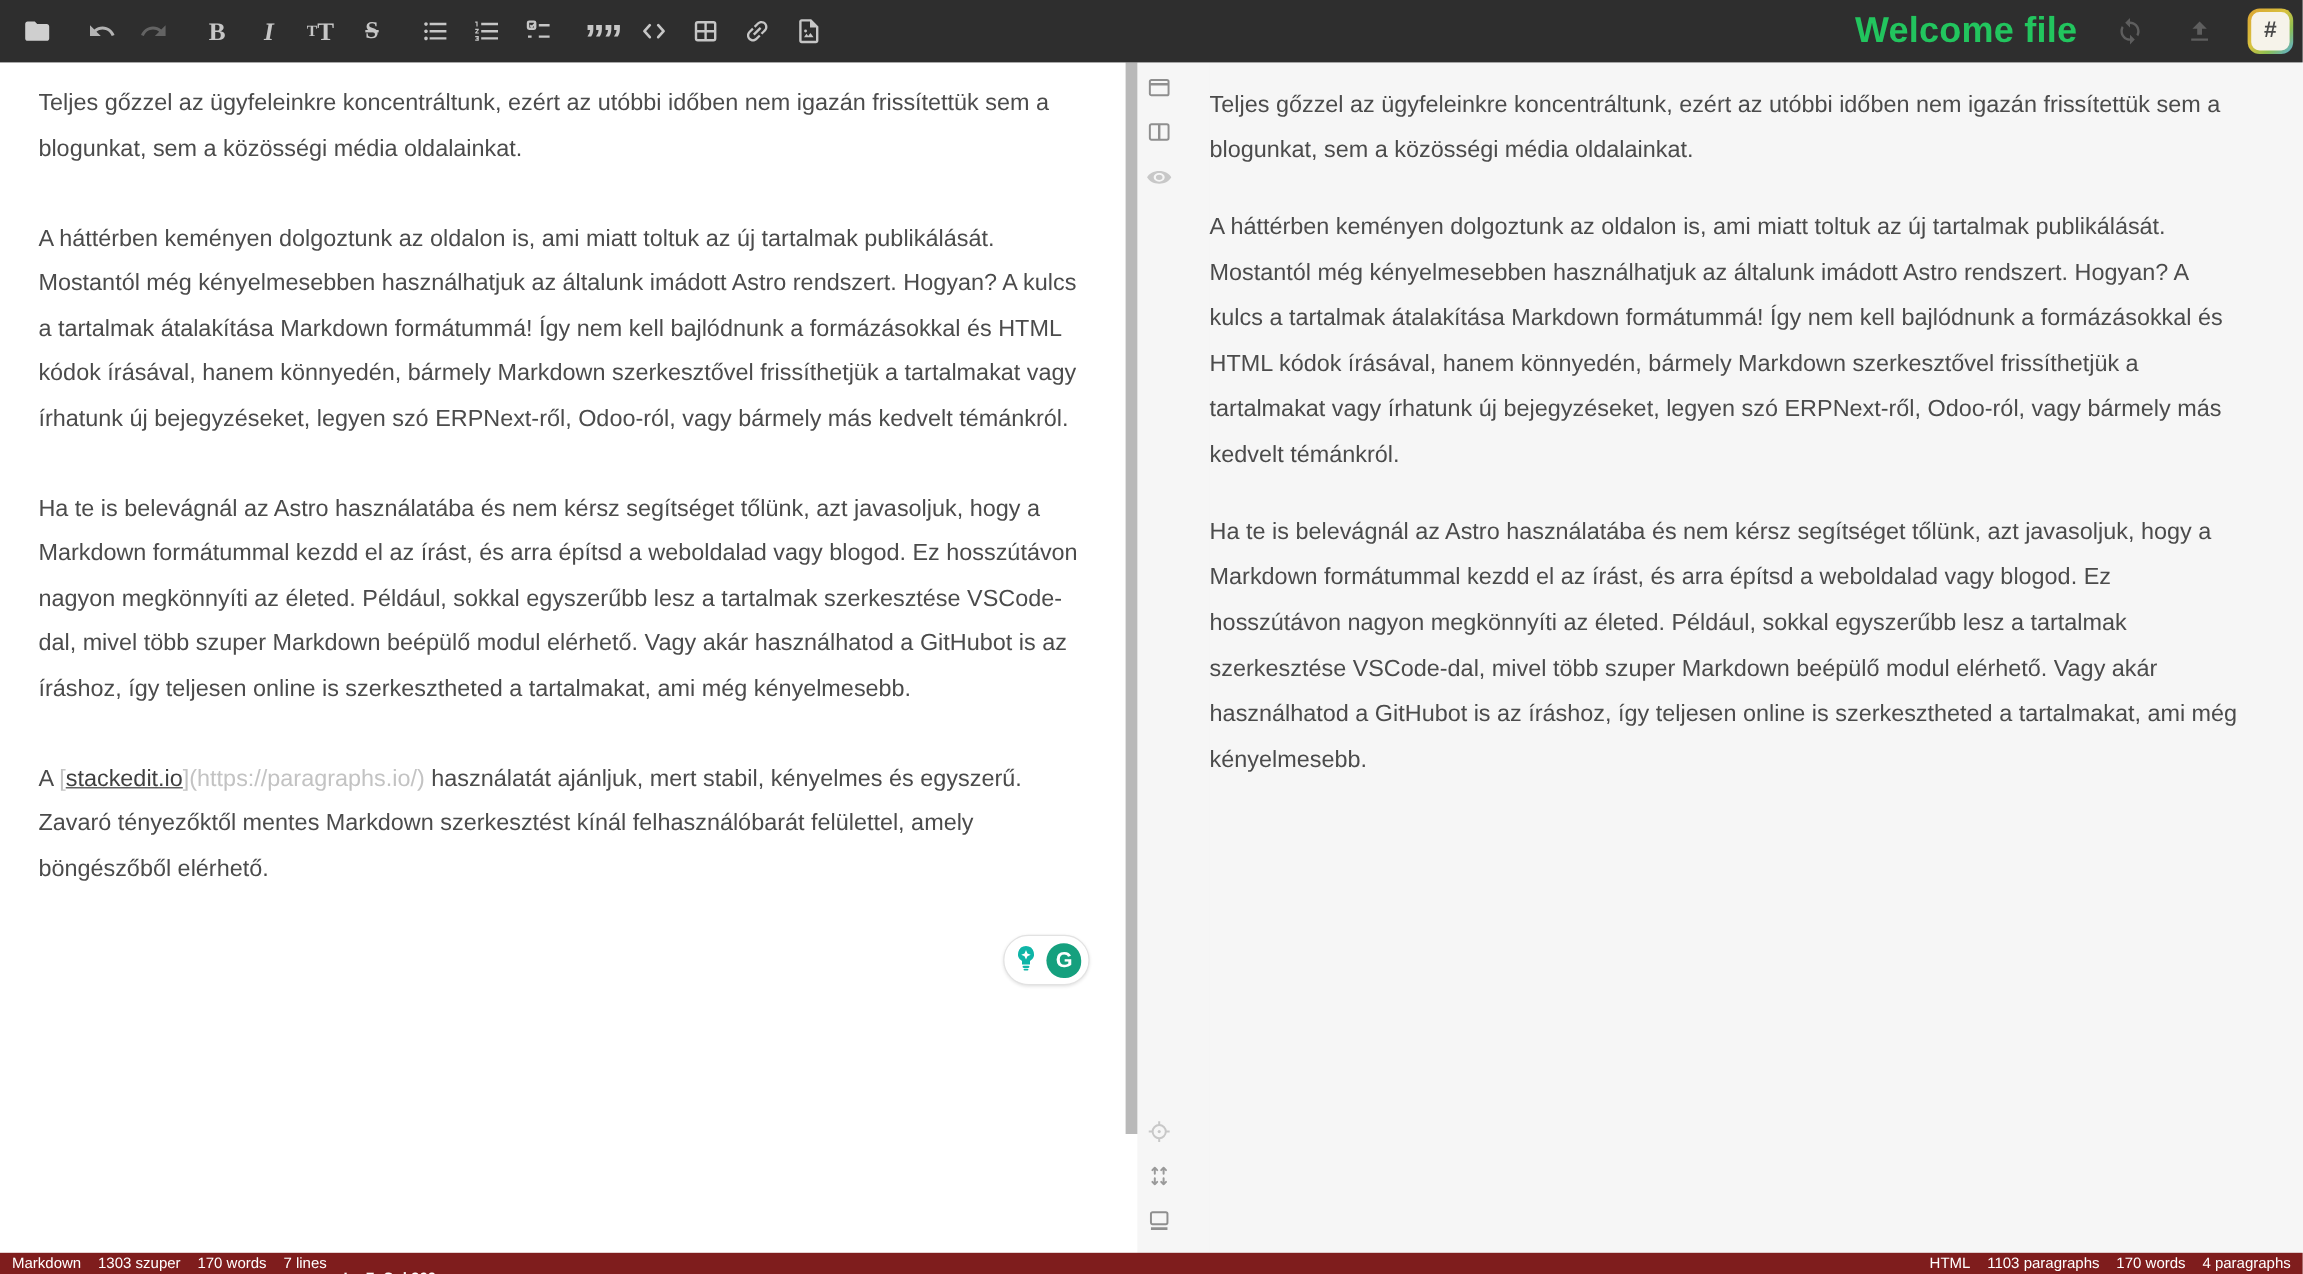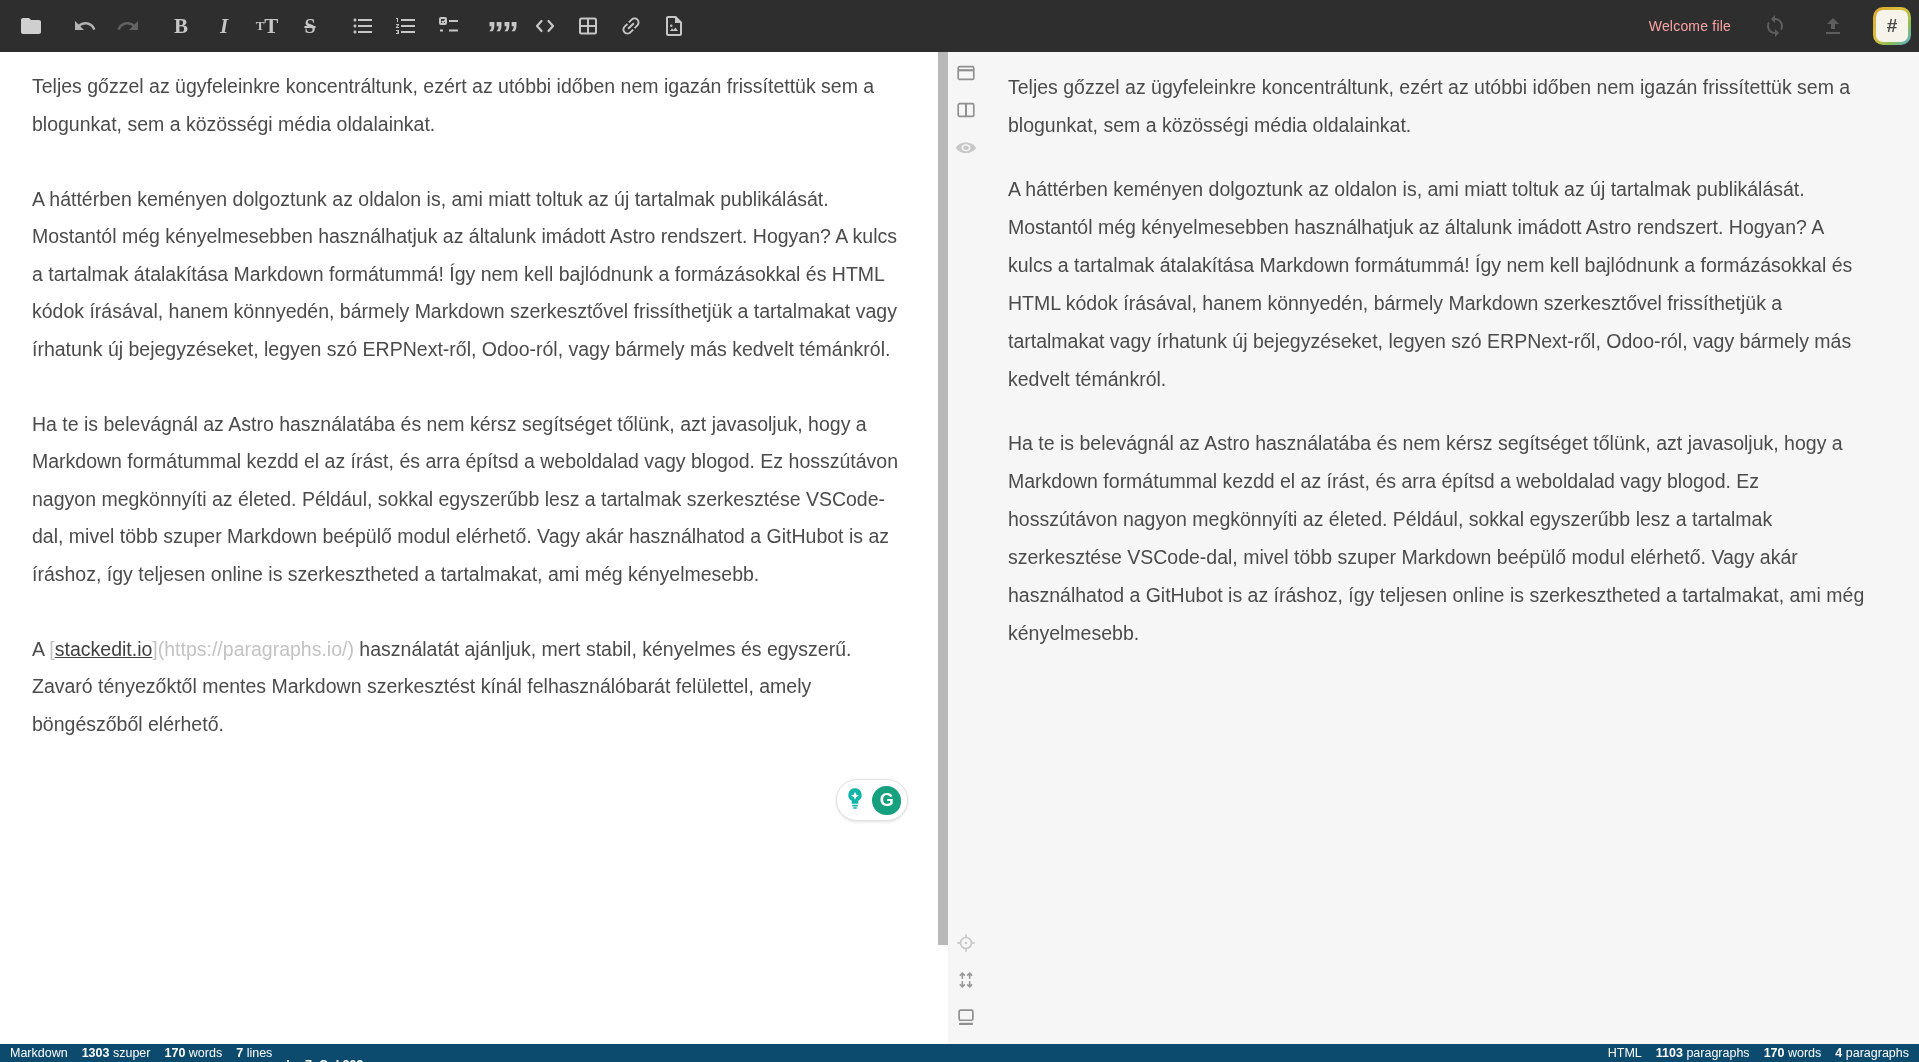--- a/index.html
+++ b/index.html
@@ -20,21 +20,21 @@
   .tb-btn svg{display:block;}
   .grp{margin-left:10px;}
   .disabled{color:#636363;}
   .glyph-b{font-family:"Liberation Serif",serif;font-weight:700;font-size:21px;}
   .glyph-i{font-family:"Liberation Serif",serif;font-weight:700;font-style:italic;font-size:21px;}
   .glyph-s{font-family:"Liberation Serif",serif;font-weight:700;font-size:20px;text-decoration:line-through;}
   .glyph-t-small{font-family:"Liberation Serif",serif;font-weight:700;font-size:13px;}
   .glyph-t-large{font-family:"Liberation Serif",serif;font-weight:700;font-size:21px;}
   .glyph-quote{font-size:34px;font-weight:700;line-height:10px;padding-top:14px;letter-spacing:-2px;}
   .tb-right{margin-left:auto;display:flex;align-items:center;padding-right:8px;}
-  .doc-title{color:#fca5a5;font-size:14px;font-weight:400;letter-spacing:.2px;}
+  .doc-title{color:#22c55e;font-size:30px;font-weight:700;letter-spacing:.2px;}
   .tb-right .tb-btn{margin:0 0 0 30px;}
   .badge{
     width:38px;height:38px;margin-left:26px;border-radius:10px;padding:3px;box-sizing:border-box;
     background:linear-gradient(135deg,#dca432 0%,#d8c23e 45%,#8cbf53 70%,#58aede 100%);
     cursor:pointer;flex:none;
   }
   .badge-inner{
     width:100%;height:100%;border-radius:7px;background:#f6f3ea;display:flex;
     align-items:center;justify-content:center;color:#4a4a4a;font-size:19px;font-weight:700;
   }
@@ -67,26 +67,26 @@
     position:absolute;top:727px;left:836px;width:70px;height:40px;background:#fff;
     border:1px solid #e2e2e2;border-radius:21px;display:flex;align-items:center;
     justify-content:space-evenly;box-shadow:0 1px 3px rgba(0,0,0,.12);cursor:pointer;
   }
   .g-circle{
     width:29px;height:29px;border-radius:50% 50% 46% 50%;background:#15a07e;
     color:#fff;font-size:18px;font-weight:700;display:flex;align-items:center;justify-content:center;
   }
   
   .statusbar{
-    position:absolute;left:0;right:0;bottom:0;height:18px;background:#0c4a6e;color:#fff;
+    position:absolute;left:0;right:0;bottom:0;height:18px;background:#7f1d1d;color:#fff;
     font-size:12.5px;display:flex;align-items:center;justify-content:space-between;
     padding:0 10px;box-sizing:border-box;
   }
   .sb-seg{display:flex;align-items:center;gap:14px;white-space:nowrap;}
-  .sb-item b{font-weight:700;}
+  .sb-item b{font-weight:400;}
   .sb-pos{font-weight:700;margin-top:24px;}
 </style>
 </head>
 <body>
 
 <div class="toolbar">
   <div class="tb-left">
     <div class="tb-btn" style="margin-right:26px;">
       <span>
         <svg width="28" height="24" viewBox="0 0 24 24">

